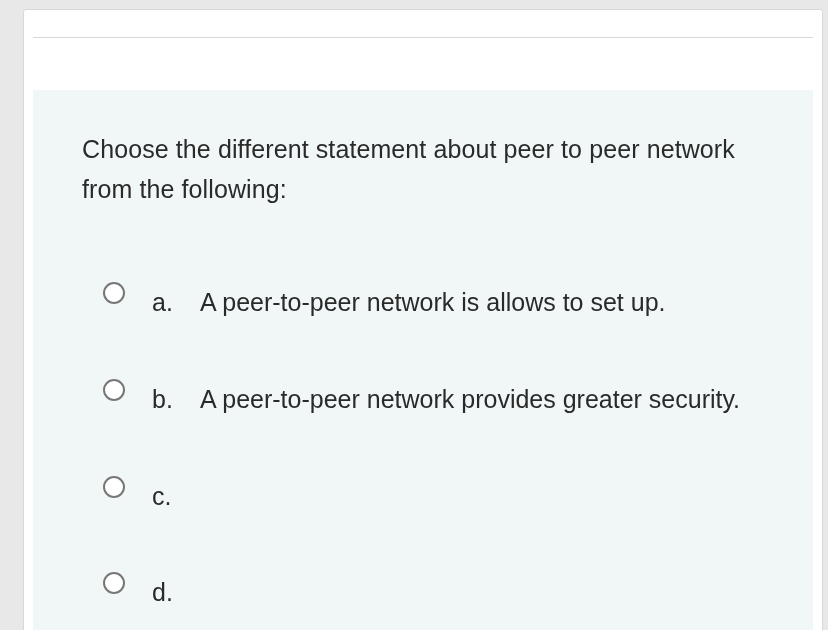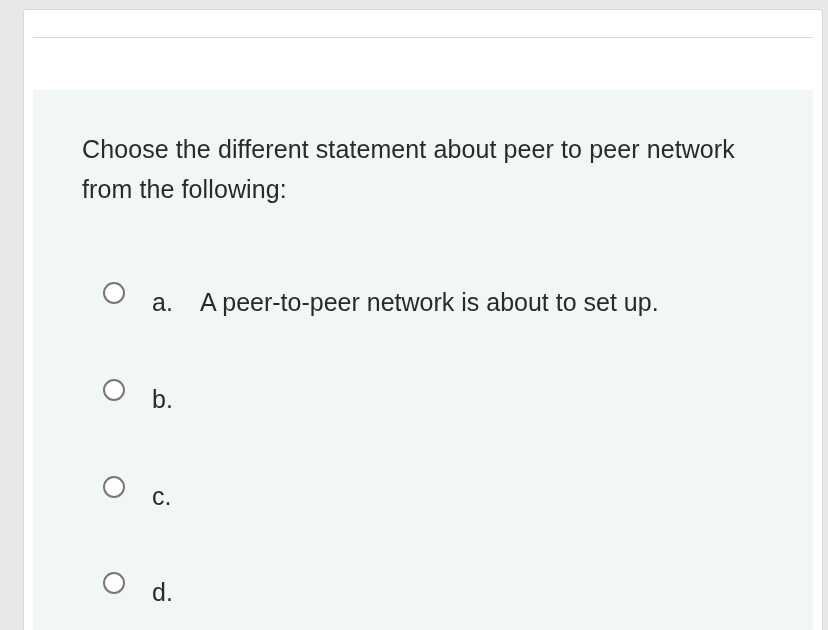--- a/index.html
+++ b/index.html
@@ -80,26 +80,27 @@
 <div class="card">
   <div class="top-section"></div>
   <div class="spacer-section"></div>
   <div class="question-section">
     <div class="question-text">Choose the different statement about peer to peer network from the following:</div>
     <div class="options">
 
       <label class="option-row">
         <span class="radio-circle"></span>
         <span class="option-label">a.</span>
-        <span class="option-text">A peer-to-peer network is about to set up.</span>
+        <span class="option-text">A peer-to-peer network is allows to set up.</span>
       </label>
 
       <label class="option-row">
         <span class="radio-circle"></span>
         <span class="option-label">b.</span>
+        <span class="option-text">A peer-to-peer network provides greater security.</span>
       </label>
 
       <label class="option-row">
         <span class="radio-circle"></span>
         <span class="option-label">c.</span>
       </label>
 
       <label class="option-row">
         <span class="radio-circle"></span>
         <span class="option-label">d.</span>

